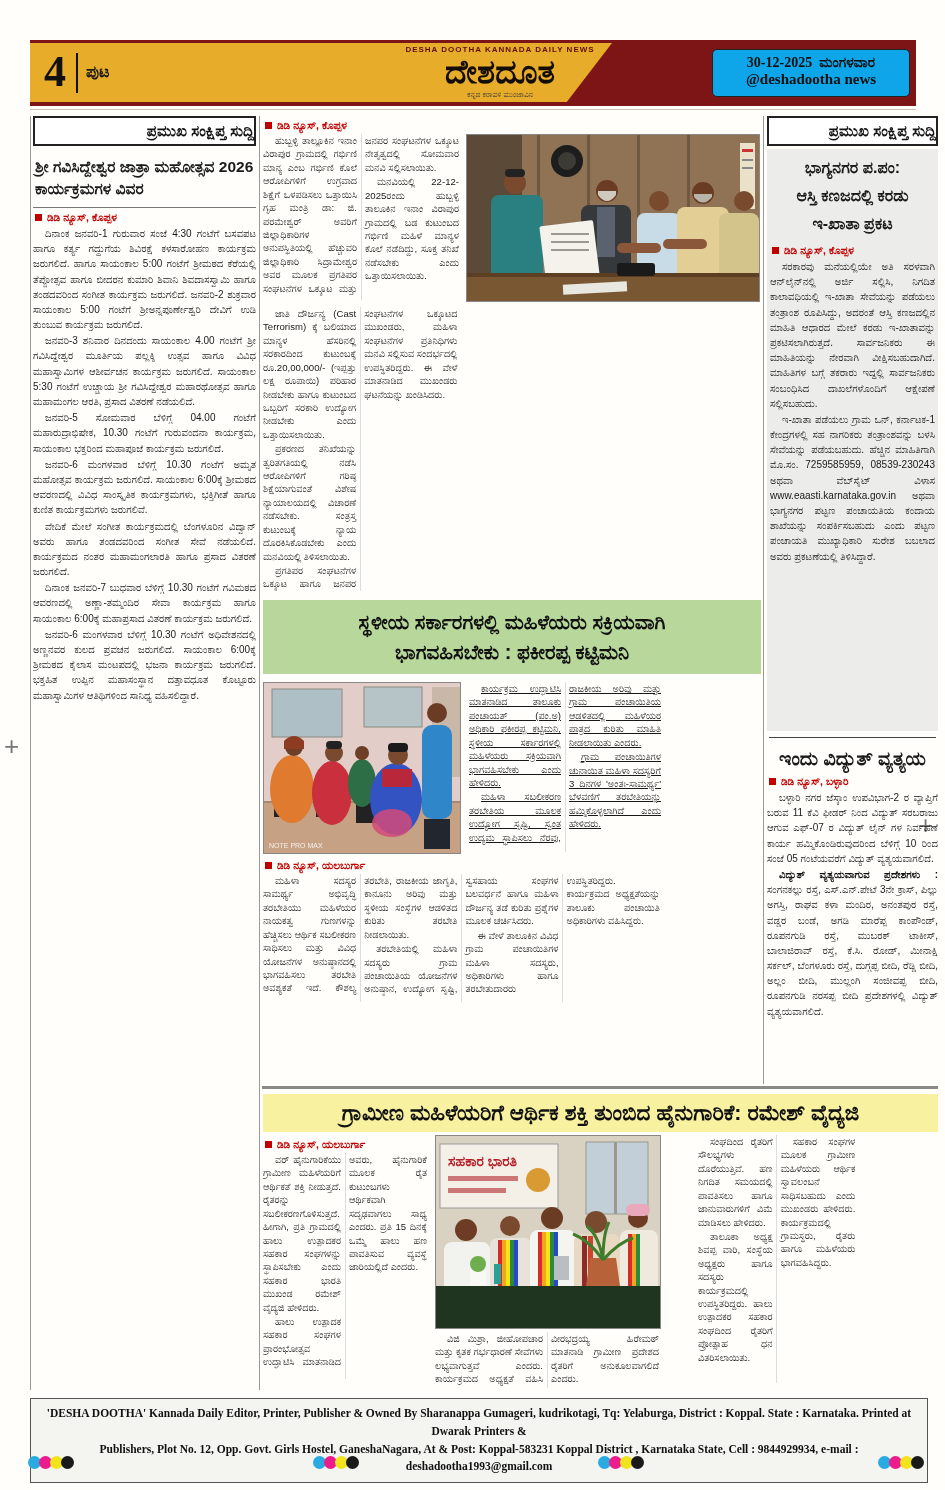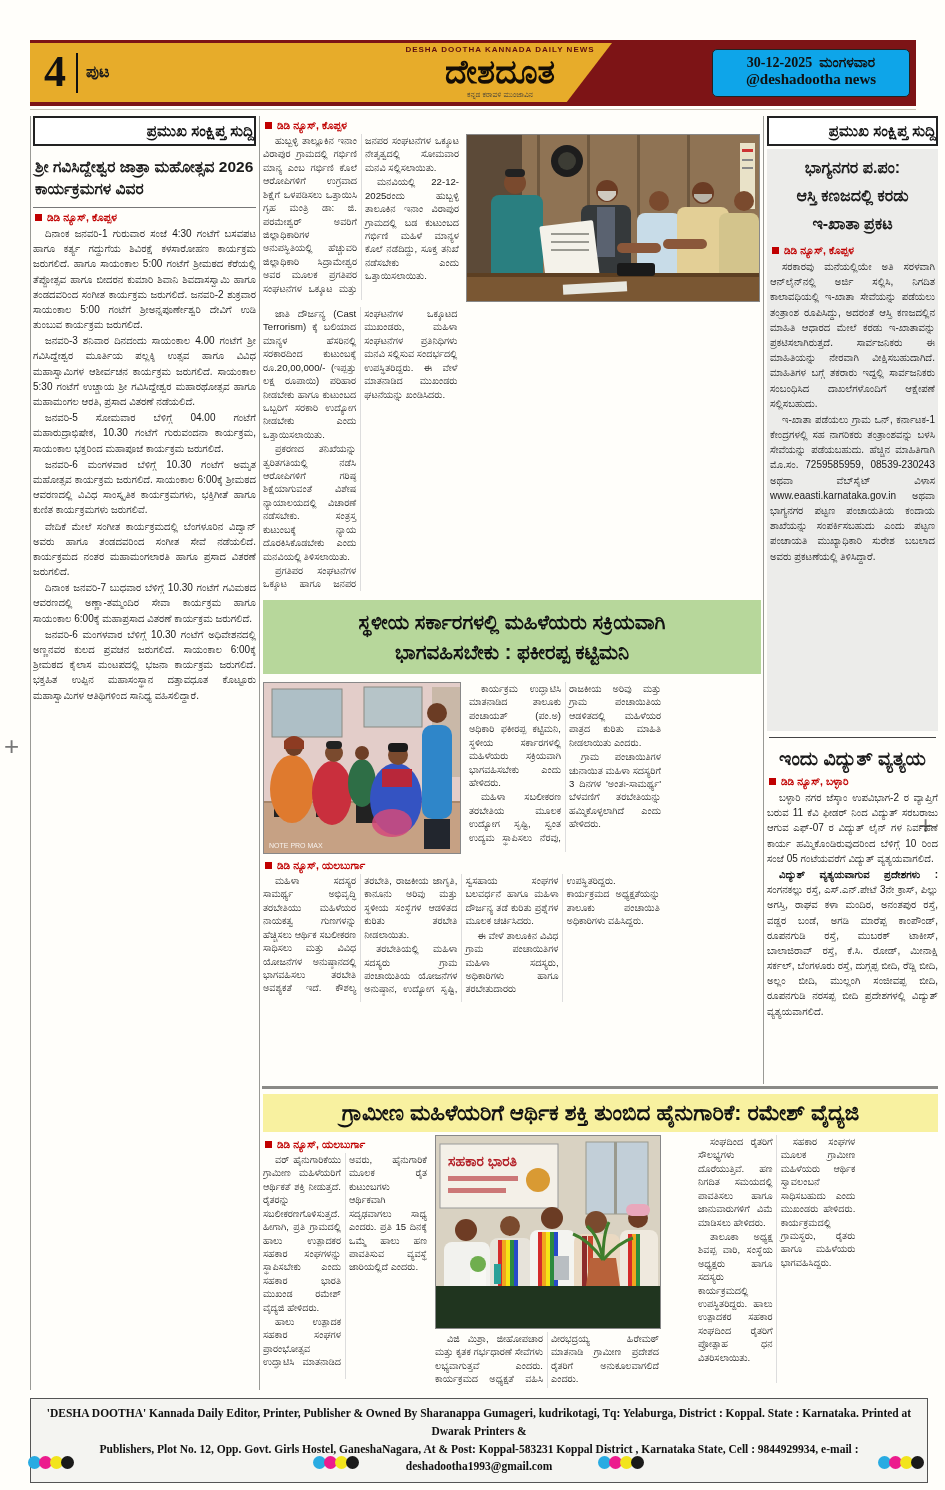--- a/index.html
+++ b/index.html
@@ -66,21 +66,21 @@
   
   .centercol{position:absolute;left:263px;top:116px;width:498px;}
   .h1{background:#D59FB6;text-align:center;font-weight:bold;font-size:24px;line-height:32px;
       padding:3px 4px;color:#111;}
   .row1{display:flex;gap:7px;margin-top:1px;}
   .row1 .bt{width:196px;height:166px;}
   .row2{height:284px;margin-top:5px;}
   .h2{background:#B7D79B;text-align:center;font-weight:bold;font-size:20px;line-height:30px;
       padding:7px 4px;margin-top:9px;color:#111;}
   .row3{display:flex;gap:8px;margin-top:8px;}
-  .row3 .bt{flex:1;height:170px;}
+  .row3 .bt{flex:1;height:170px;text-decoration:underline;}
   .row4{margin-top:5px;}
   .row4 .bt{height:128px;}
 
   
   .rightcol{position:absolute;left:767px;top:116px;width:171px;height:968px;}
   .rc1{background:#ECECEA;padding:2px 3px 4px;margin-top:3px;}
   .rc-head1{font-size:16px;font-weight:bold;text-align:center;line-height:1.75;
             white-space:pre-line;padding:3px 0;}
   .rc1 .bt{height:468px;font-size:10px;line-height:1.52;}
   .rc-div{border:none;border-top:1px solid #444;margin:6px 2px;}

